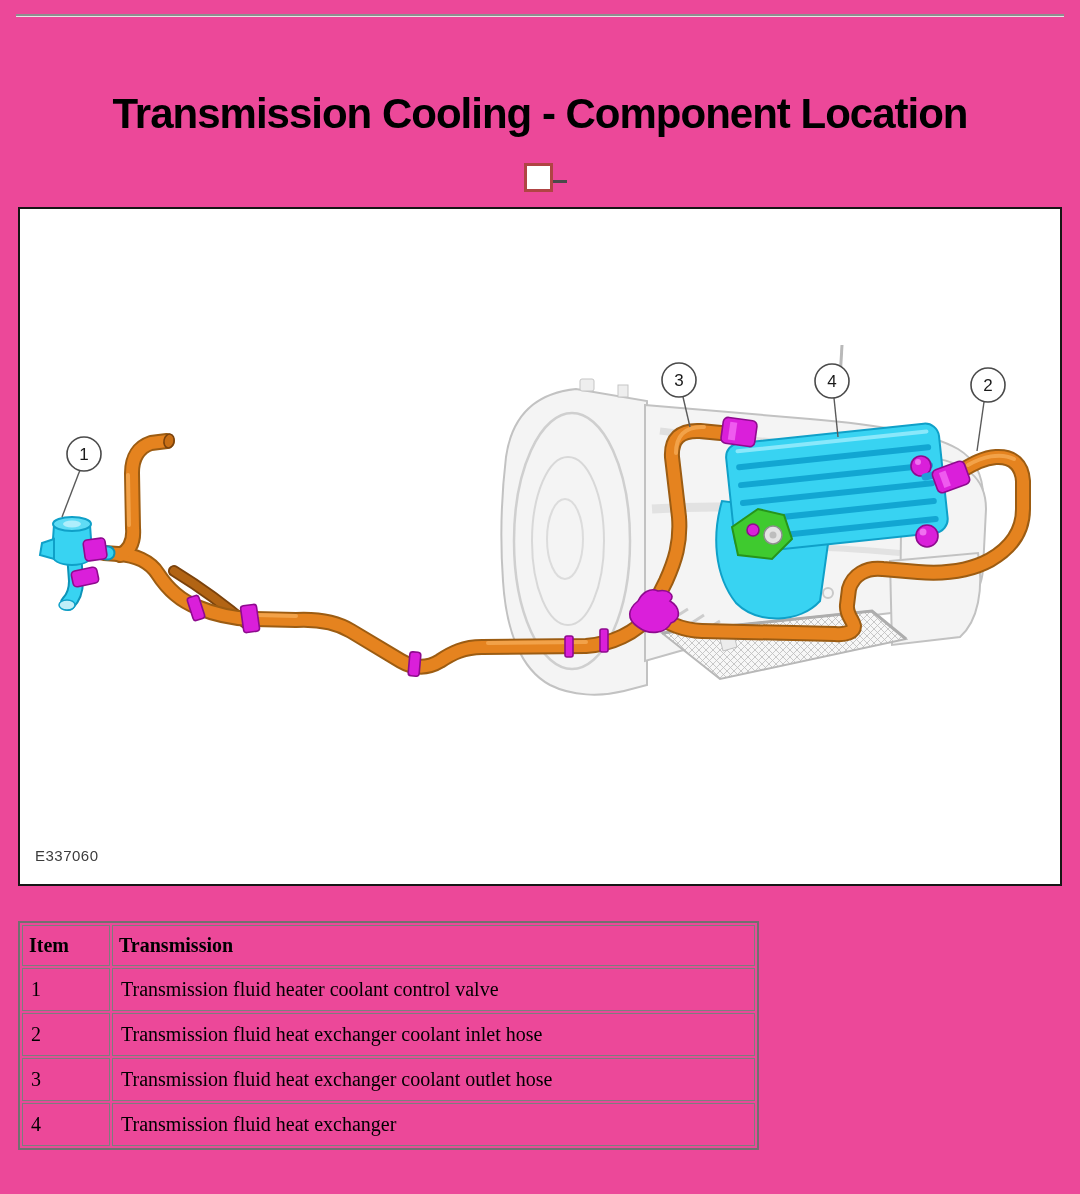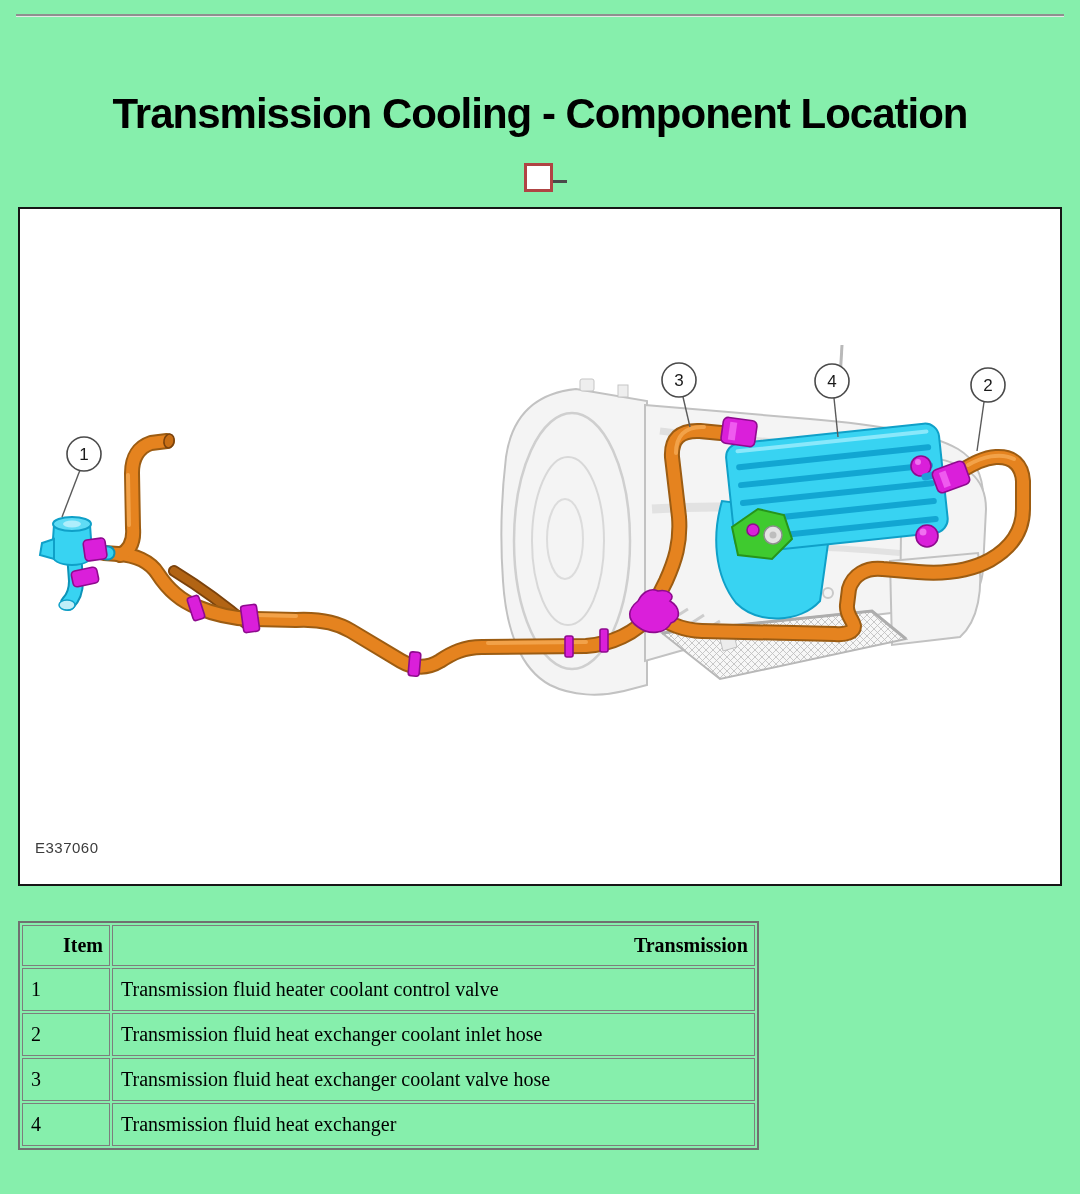--- a/index.html
+++ b/index.html
@@ -1,33 +1,33 @@
 <!DOCTYPE html>
 <html><head>
 <meta charset="utf-8">
 <style>
   html,body{margin:0;padding:0;background:#ffffff;}
-  .page{position:relative;width:1080px;height:1194px;background:#86efac;overflow:hidden;
+  .page{position:relative;width:1080px;height:1194px;background:#ec4899;overflow:hidden;
         font-family:"Liberation Sans",sans-serif;}
   .top-rule{position:absolute;left:16px;top:14px;width:1048px;height:2px;
             background:#8f8f8f;border-bottom:1px solid #e6e6e6;}
   .title{position:absolute;left:0;top:62px;width:1080px;text-align:center;
          font-size:42px;font-weight:bold;letter-spacing:-1px;color:#000;}
   .img-placeholder{position:absolute;left:524px;top:163px;width:29px;height:29px;
          box-sizing:border-box;border:3px solid #b04444;background:#fff;}
   .img-placeholder-dash{position:absolute;left:553px;top:180px;width:14px;height:3px;background:#4a4a4a;}
   .figure-frame{position:absolute;left:18px;top:207px;width:1040px;height:675px;
          border:2px solid #161616;background:#fff;}
   .figure-frame svg{position:absolute;left:0;top:0;}
-  .figure-code{position:absolute;left:15px;bottom:28px;font-size:15px;color:#3c3c3c;letter-spacing:.5px;}
+  .figure-code{position:absolute;left:15px;bottom:20px;font-size:15px;color:#3c3c3c;letter-spacing:.5px;}
   .comp-table{position:absolute;left:18px;top:921px;width:741px;
          border:2px solid #707070;border-spacing:2px;border-collapse:separate;
          font-family:"Liberation Serif",serif;font-size:20px;color:#000;}
   .comp-table th,.comp-table td{border:1px solid #7d7d7d;}
-  .comp-table th{font-weight:bold;text-align:right;padding:8px 6px;}
+  .comp-table th{font-weight:bold;text-align:left;padding:8px 6px;}
   .comp-table td{padding:9px 8px;text-align:left;vertical-align:middle;}
   .comp-table .col-item{width:74px;}
   
   .hose-outline{fill:none;stroke:#9c5c12;stroke-width:16;stroke-linecap:round;stroke-linejoin:round;}
   .hose-body{fill:none;stroke:#e5831f;stroke-width:12;stroke-linecap:round;stroke-linejoin:round;}
   .hose-hl{fill:none;stroke:#f4a851;stroke-width:4;stroke-linecap:round;stroke-linejoin:round;opacity:.85;}
   .clip{fill:#da1fda;stroke:#8e0a8e;stroke-width:1.6;}
   .callout-circle{fill:#ffffff;stroke:#4a4a4a;stroke-width:1.6;}
   .callout-num{font:17px "Liberation Sans",sans-serif;fill:#1a1a1a;text-anchor:middle;}
   .leader{stroke:#5a5a5a;stroke-width:1.4;fill:none;}
@@ -200,21 +200,21 @@
       <tr>
         <td>1</td>
         <td>Transmission fluid heater coolant control valve</td>
       </tr>
       <tr>
         <td>2</td>
         <td>Transmission fluid heat exchanger coolant inlet hose</td>
       </tr>
       <tr>
         <td>3</td>
-        <td>Transmission fluid heat exchanger coolant valve hose</td>
+        <td>Transmission fluid heat exchanger coolant outlet hose</td>
       </tr>
       <tr>
         <td>4</td>
         <td>Transmission fluid heat exchanger</td>
       </tr>
     </tbody>
   </table>
 
 </div>
 

